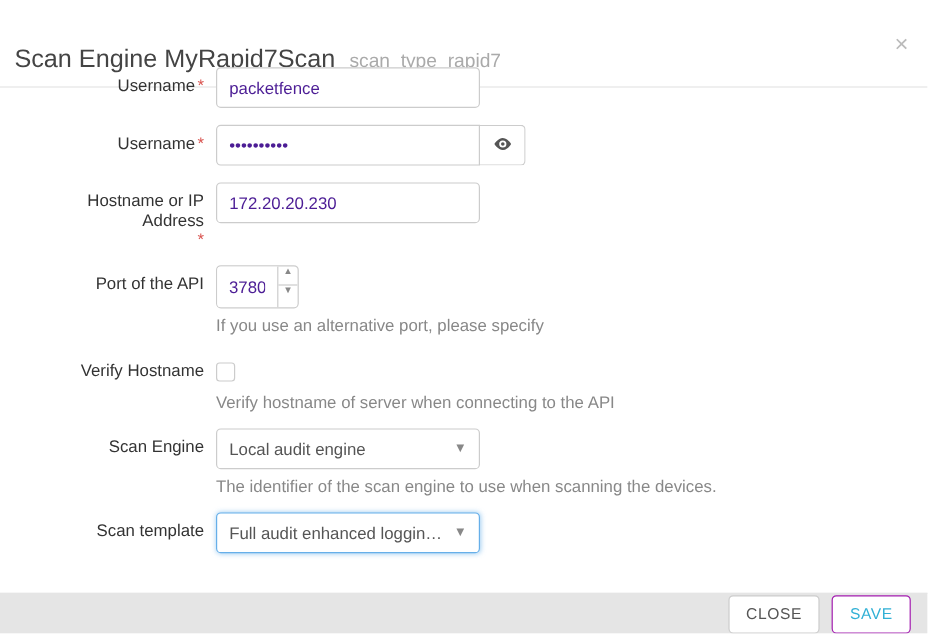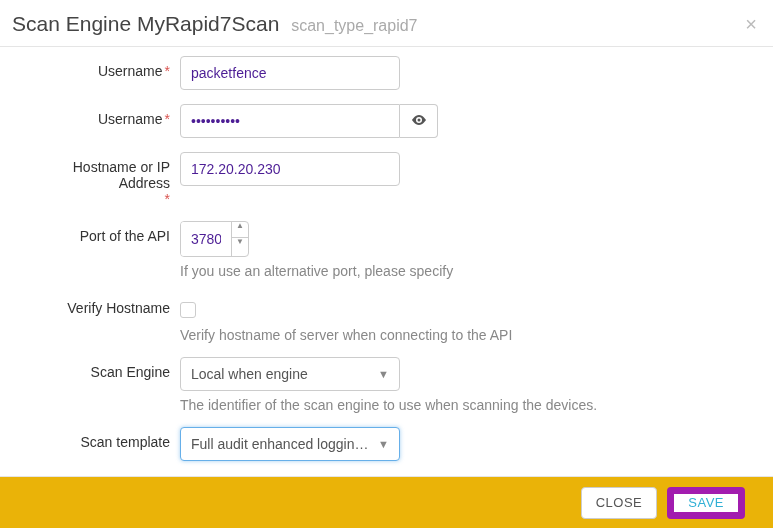--- a/index.html
+++ b/index.html
@@ -17,20 +17,21 @@
   padding: 12px 16px 10px 12px;
   border-bottom: 1px solid #e5e5e5;
   display: flex;
   align-items: center;
   justify-content: space-between;
 }
 .modal-header h1 {
   font-size: 21px;
   font-weight: 400;
   color: #444;
+  margin-top: 26px;
 }
 .modal-header .subtitle {
   font-size: 16px;
   color: #aaa;
   margin-left: 6px;
 }
 .close-x {
   font-size: 20px;
   color: #bbb;
   cursor: pointer;
@@ -141,44 +142,44 @@
   background:#fff;
   display:flex;
   align-items:center;
   justify-content:center;
 }
 .eye-btn svg { width:16px; height:16px; fill:#555; }
 
 .modal-footer {
   position:absolute;
   left:0; right:0; bottom:0;
-  height:52px;
+  height:34px;
   border-top:1px solid #e5e5e5;
   display:flex;
   justify-content:flex-end;
   align-items:center;
-  padding-right:28px;
-  background:#eab308;
+  padding-right:14px;
+  background:#e5e5e5;
 }
 .btn {
   height:32px;
   padding:0 14px;
   border-radius:4px;
   font-size:13px;
   letter-spacing:.5px;
   cursor:pointer;
   background:#fff;
 }
 .btn-close {
   border:1px solid #ccc;
   color:#555;
   margin-right:10px;
 }
 .btn-save {
-  border:7px solid #a21caf;
+  border:1px solid #a21caf;
   color:#31b0d5;
 }
 </style>
 </head>
 <body>
 
 <div class="modal-header">
   <h1>
     <span>Scan Engine</span>
     <span>MyRapid7Scan</span>
@@ -244,21 +245,21 @@
     <div class="form-control-wrap">
       <span class="checkbox"></span>
       <div class="help-text">Verify hostname of server when connecting to the API</div>
     </div>
   </div>
 
   <div class="form-row">
     <div class="form-label">Scan Engine</div>
     <div class="form-control-wrap">
       <div class="select">
-        <span>Local when engine</span>
+        <span>Local audit engine</span>
         <span class="caret">▼</span>
       </div>
       <div class="help-text">The identifier of the scan engine to use when scanning the devices.</div>
     </div>
   </div>
 
   <div class="form-row">
     <div class="form-label">Scan template</div>
     <div class="form-control-wrap">
       <div class="select focused">

